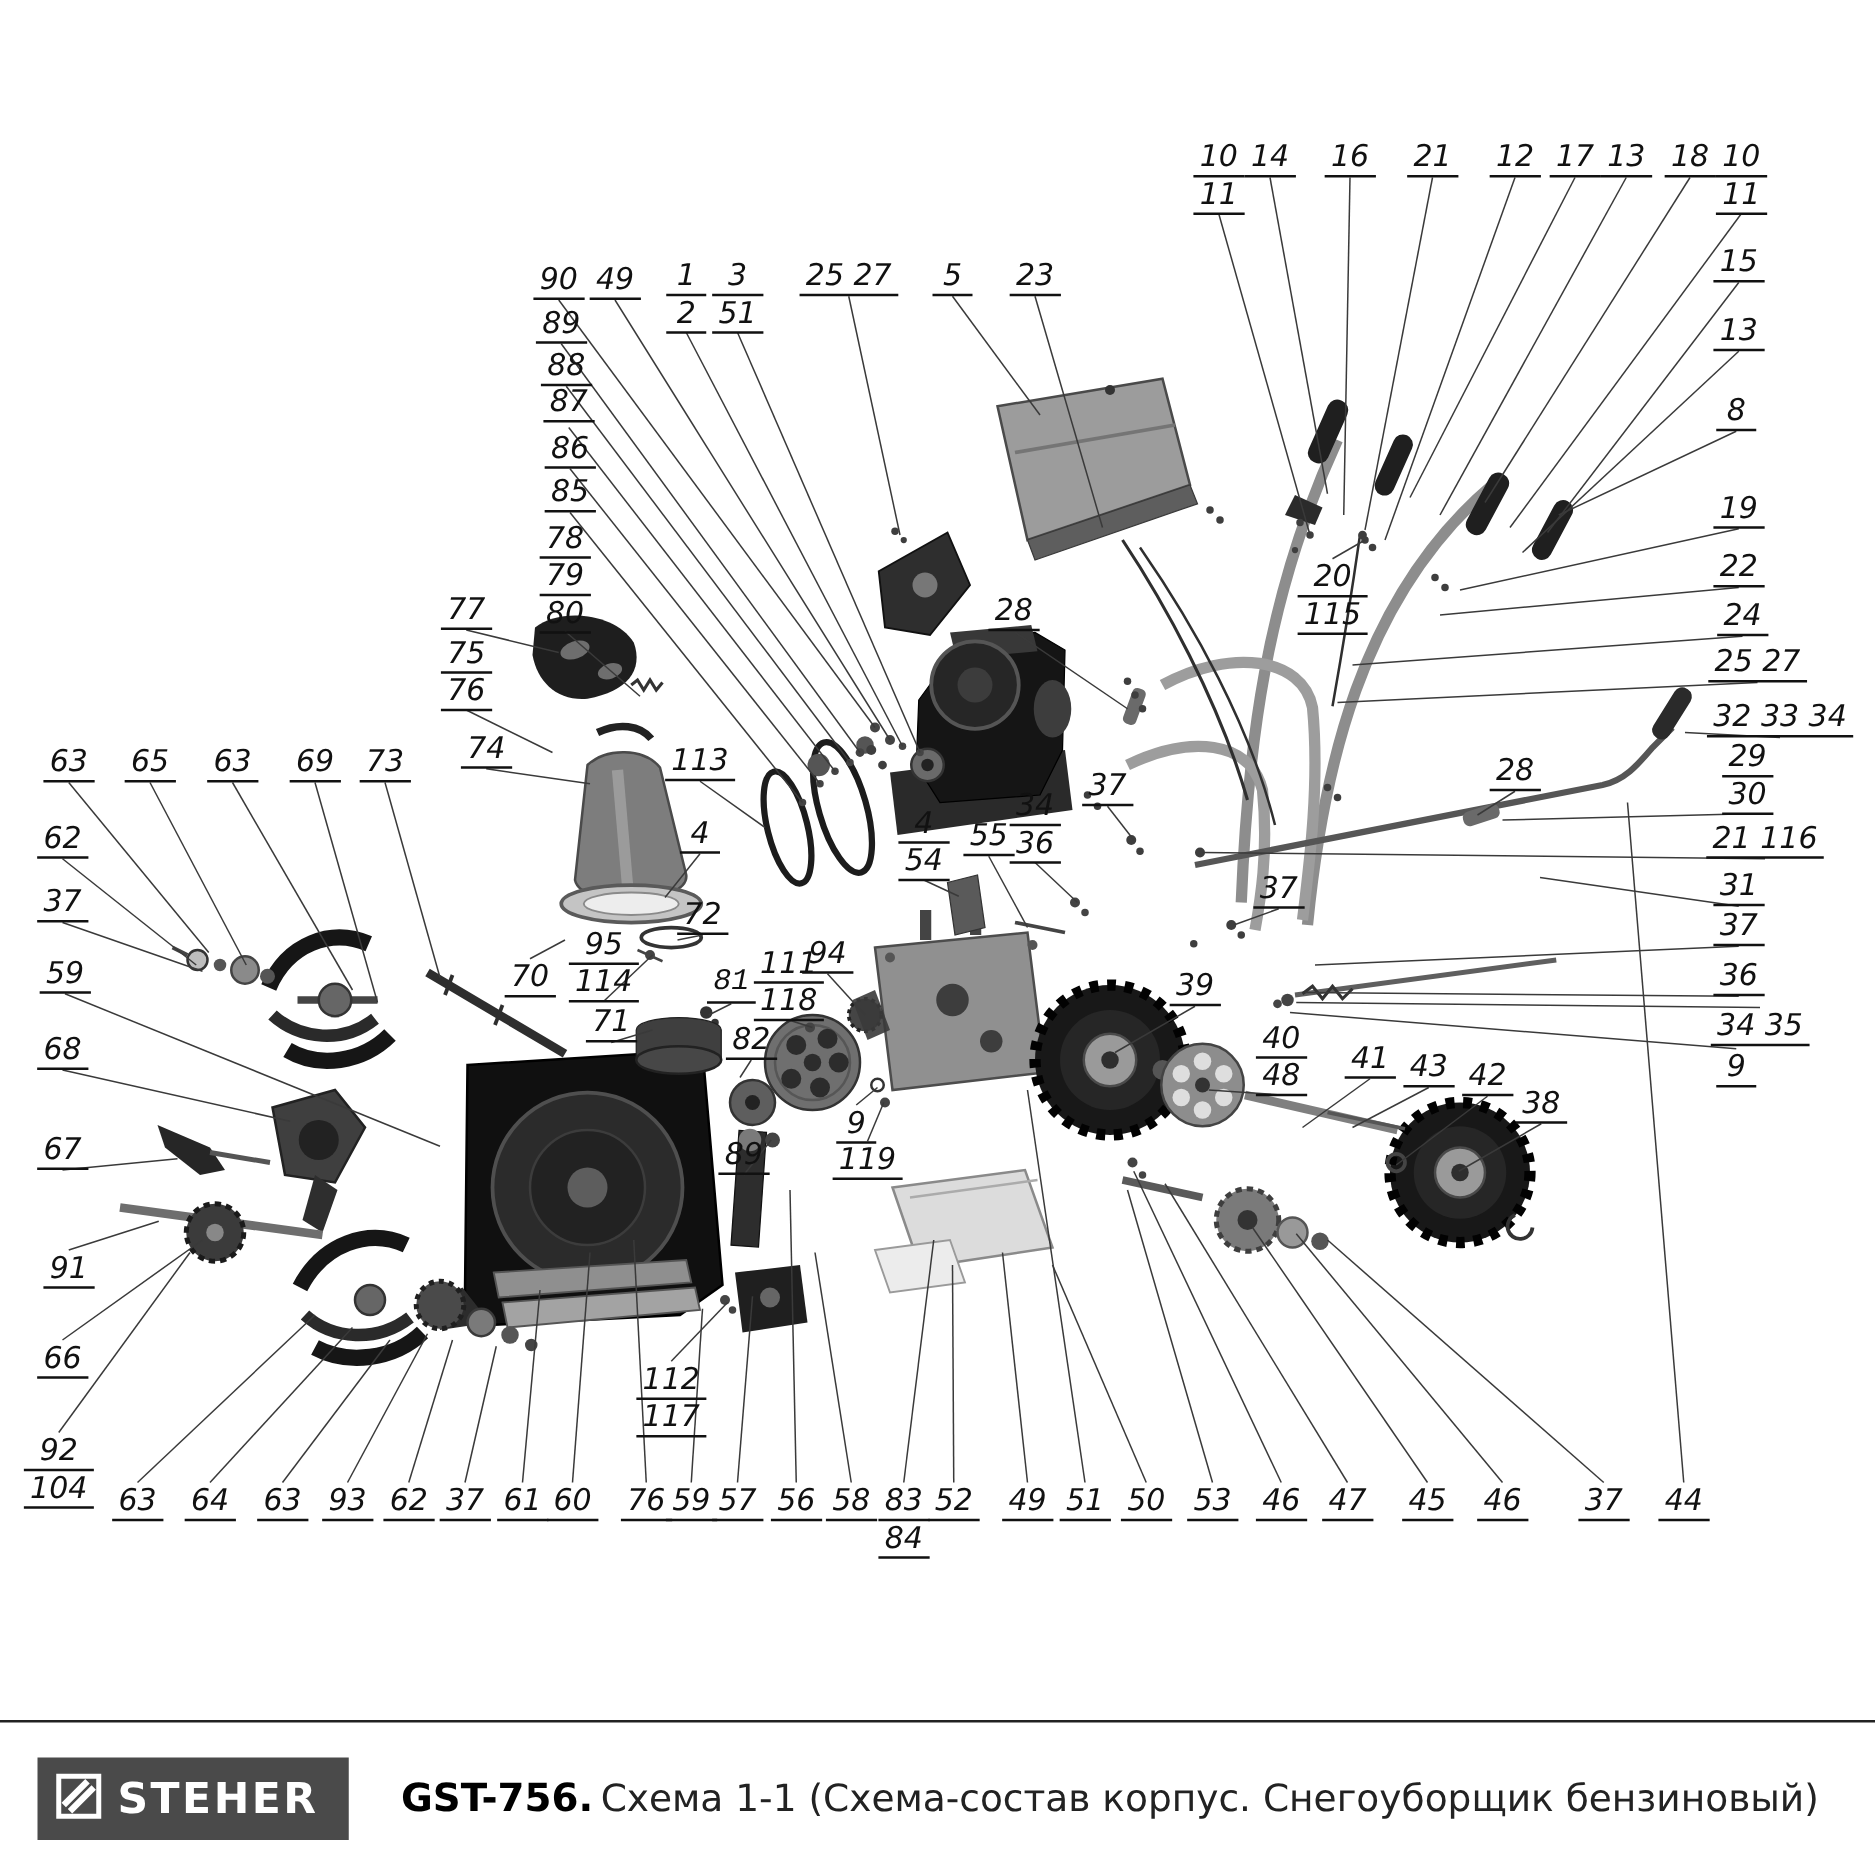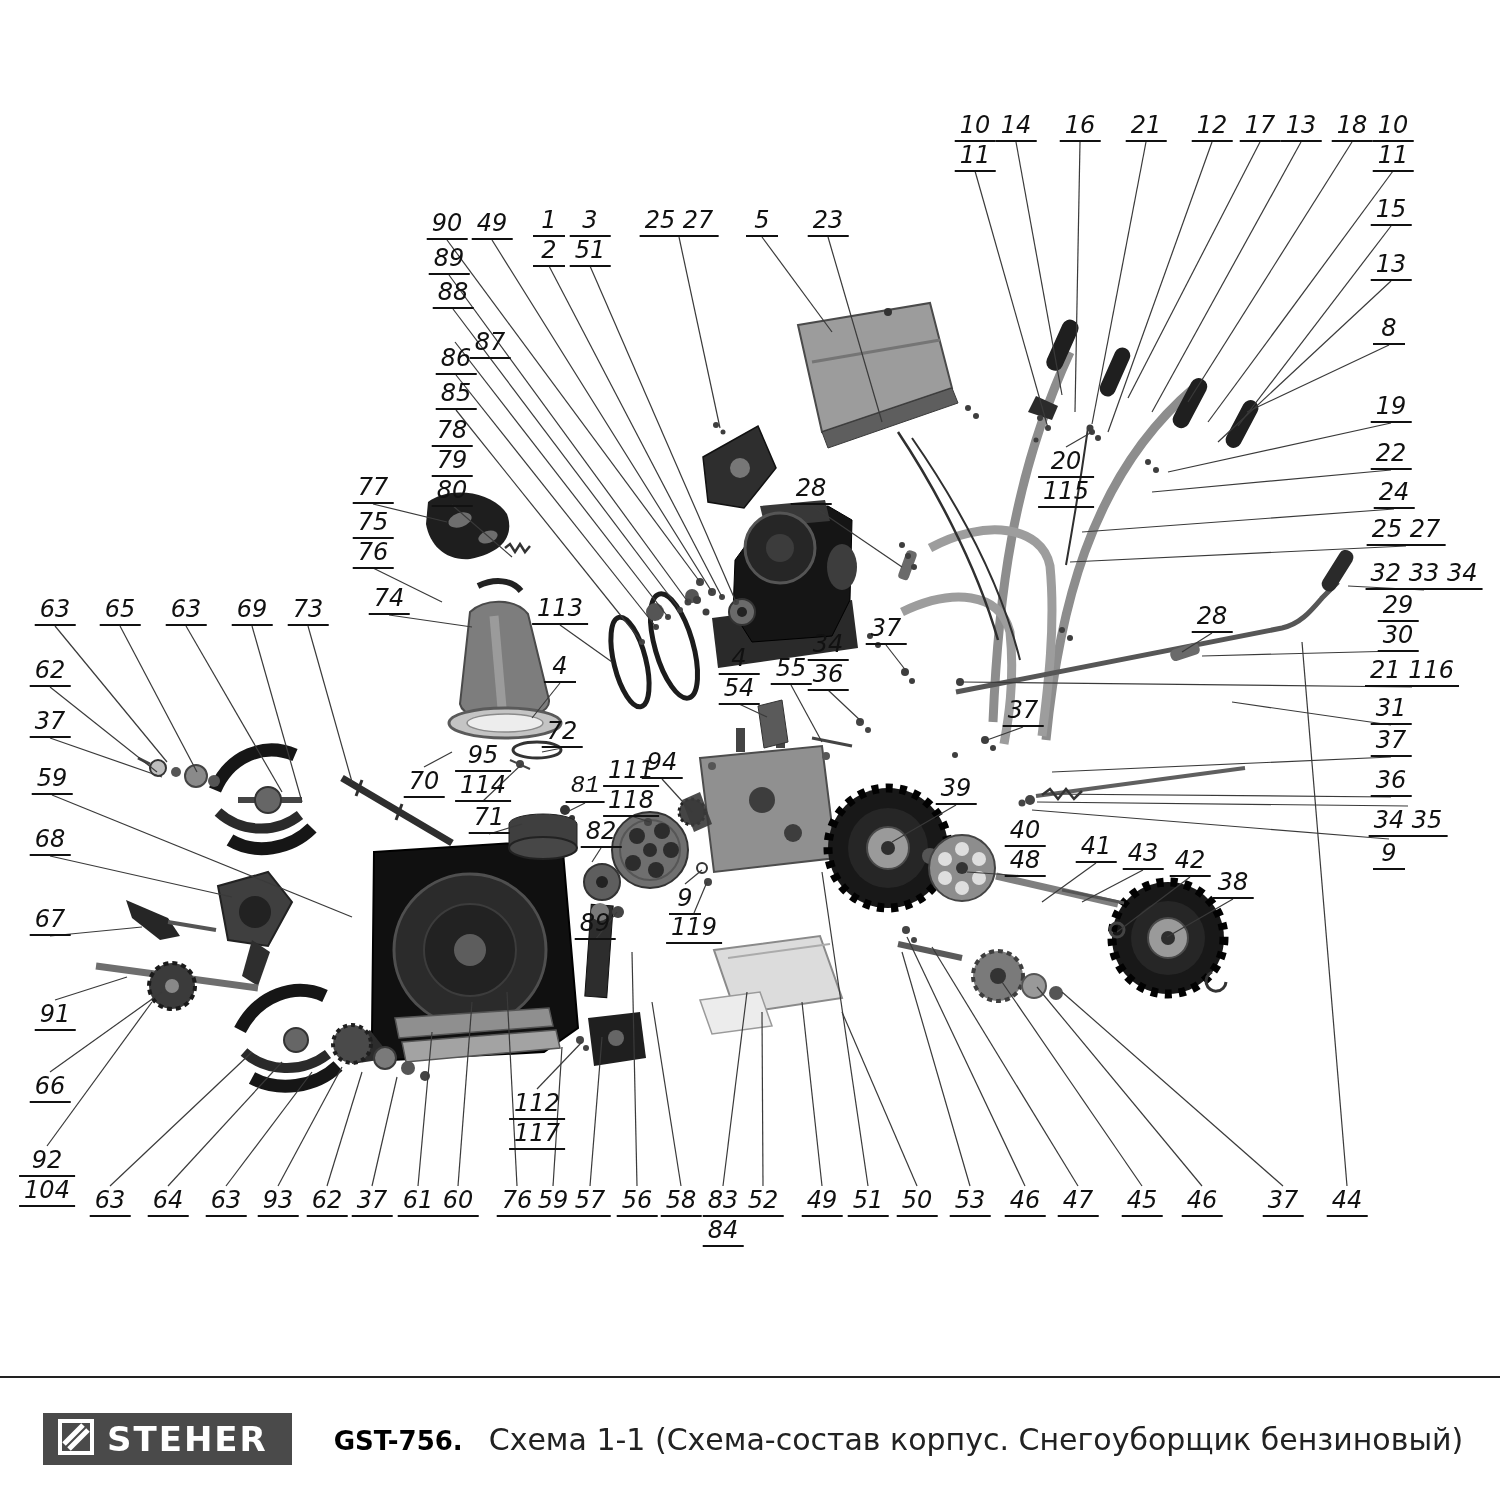--- a/index.html
+++ b/index.html
@@ -4,24 +4,24 @@
 <style>
   * { margin:0; padding:0; box-sizing:border-box; }
   html,body { width:1500px; height:1500px; background:#fff; font-family:"DejaVu Sans", sans-serif; }
   .page { position:relative; width:1500px; height:1500px; background:#fff; overflow:hidden; }
   #diagram-svg { position:absolute; left:0; top:0; }
   #labels-layer { position:absolute; left:0; top:0; width:1292px; height:1380px; }
   .part-label { position:absolute; transform:translateX(-50%); text-align:center; font-style:italic; font-size:24px; color:#111; line-height:1; }
   .label-row { border-bottom:2px solid #111; padding:0 5px 3px; margin-bottom:1px; white-space:nowrap; min-width:32px; text-align:center; }
   #leader-lines line { stroke:#3a3a3a; stroke-width:1.2; }
   .footer { position:absolute; left:0; top:1376px; width:1500px; height:124px; border-top:2px solid #222; background:#fff; display:flex; align-items:center; padding:0 30px; gap:42px; }
-  .brand-logo { background:#4a4a4a; color:#fff; display:flex; align-items:center; gap:12px; padding:8px 24px 8px 14px; height:52px;margin-left:13px; }
+  .brand-logo { background:#4a4a4a; color:#fff; display:flex; align-items:center; gap:12px; padding:8px 24px 8px 14px; height:66px; }
   .brand-text { font-size:34px; font-weight:bold; letter-spacing:2px; }
   .footer-title { font-size:30px; color:#222; }
-  .footer-title .model { font-weight:bold; color:#000; margin-right:26px; font-size:26px; }
+  .footer-title .model { font-weight:bold; color:#000; margin-right:6px; font-size:31px; }
 </style>
 </head>
 <body>
 
 <div class="page">
 
   <svg id="diagram-svg" width="1500" height="1380" viewBox="0 0 1500 1380">
     <g>
 
       <g>
@@ -505,21 +505,21 @@
       </div>
       <div class="part-label" style="left: 828px; top: 208px;">
         <div class="label-row">23</div>
       </div>
       <div class="part-label" style="left: 449px; top: 246px;">
         <div class="label-row">89</div>
       </div>
       <div class="part-label" style="left: 453px; top: 280px;">
         <div class="label-row">88</div>
       </div>
-      <div class="part-label" style="left: 455px; top: 330px; margin-left: 35px;">
+      <div class="part-label" style="left: 455px; top: 309px;">
         <div class="label-row">87</div>
       </div>
       <div class="part-label" style="left: 456px; top: 346px;">
         <div class="label-row">86</div>
       </div>
       <div class="part-label" style="left: 456px; top: 381px;">
         <div class="label-row">85</div>
       </div>
       <div class="part-label" style="left: 452px; top: 418px;">
         <div class="label-row">78</div>

